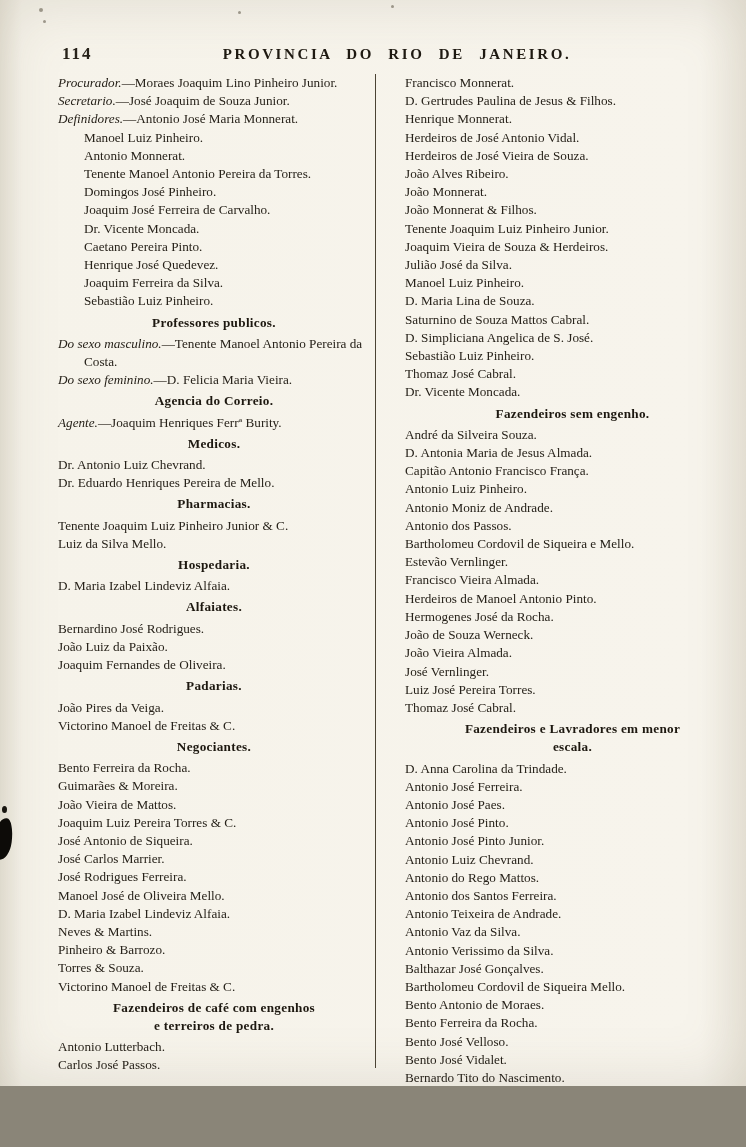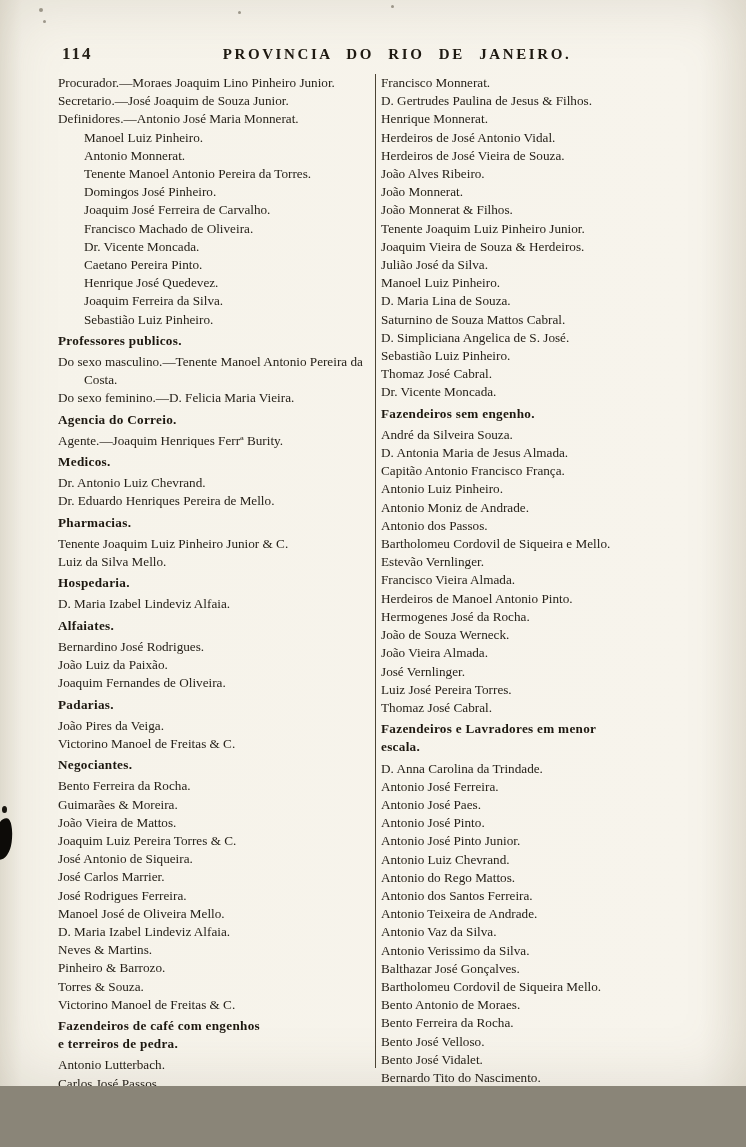--- a/index.html
+++ b/index.html
@@ -24,28 +24,28 @@
     position:absolute; left:0; right:0; top:2px;
     text-align:center; font-weight:bold; font-size:15px;
     letter-spacing:2.6px; word-spacing:8px; color:#1e1911;
   }
   .columns {
     position:absolute; top:74px; left:58px; right:6px; bottom:18px;
     display:flex;
   }
   .col-left  { width:317px; padding-right:5px; box-sizing:border-box; }
   .divider   { width:1px; background:#4b4334; }
-  .col-right { flex:1; padding-left:5px; box-sizing:border-box; }
+  .col-right { flex:1; padding-left:5px; box-sizing:border-box;margin-left:24px; }
 
   .name, .para { font-size:13.2px; line-height:18.2px; }
   .para { padding-left:26px; text-indent:-26px; }
-  .para .lead { }
+  .para .lead { font-style:italic; }
   .name.indent { padding-left:26px; }
   .head {
-    font-weight:bold; text-align:left;
+    font-weight:bold; text-align:center;
     font-size:13.2px; line-height:18.2px;
     margin:3px 0; color:#1d1810; letter-spacing:0.3px;
   }
 
   .blot {
     position:absolute; left:-5px; top:818px;
     width:17px; height:42px;
     background:#0d0b08;
     border-radius:55% 45% 60% 40% / 40% 55% 45% 60%;
     transform:rotate(7deg);
@@ -78,21 +78,20 @@
   <div class="columns">
     <div class="col-left">
         <div class="para"><span class="lead">Procurador.</span><span>—Moraes Joaquim Lino Pinheiro Junior.</span></div>
         <div class="para"><span class="lead">Secretario.</span><span>—José Joaquim de Souza Junior.</span></div>
         <div class="para"><span class="lead">Definidores.</span><span>—Antonio José Maria Monnerat.</span></div>
         <div class="name indent">Manoel Luiz Pinheiro.</div>
         <div class="name indent">Antonio Monnerat.</div>
         <div class="name indent">Tenente Manoel Antonio Pereira da Torres.</div>
         <div class="name indent">Domingos José Pinheiro.</div>
         <div class="name indent">Joaquim José Ferreira de Carvalho.</div>
-        <div class="name indent">Francisco Machado de Oliveira.</div>
         <div class="name indent">Dr. Vicente Moncada.</div>
         <div class="name indent">Caetano Pereira Pinto.</div>
         <div class="name indent">Henrique José Quedevez.</div>
         <div class="name indent">Joaquim Ferreira da Silva.</div>
         <div class="name indent">Sebastião Luiz Pinheiro.</div>
         <div class="head">
           <div>Professores publicos.</div>
         </div>
         <div class="para"><span class="lead">Do sexo masculino.</span><span>—Tenente Manoel Antonio Pereira da Costa.</span></div>
         <div class="para"><span class="lead">Do sexo feminino.</span><span>—D. Felicia Maria Vieira.</span></div>

